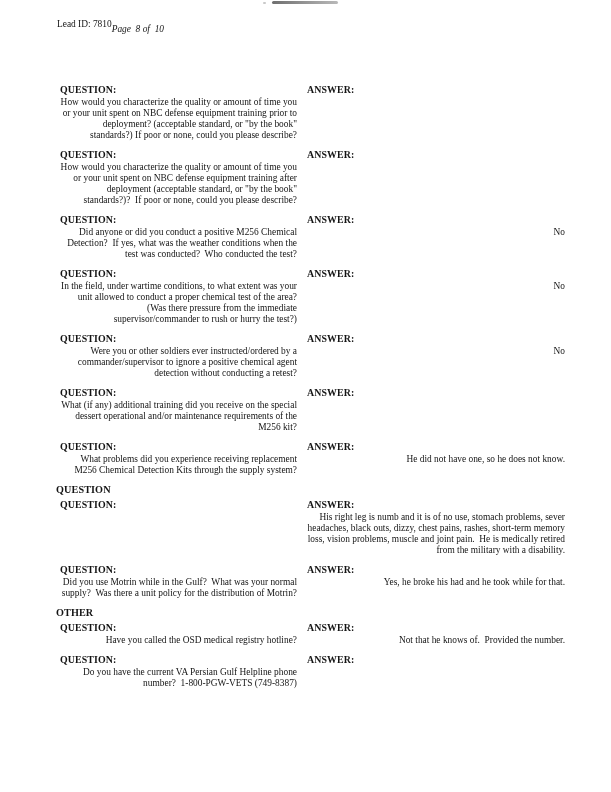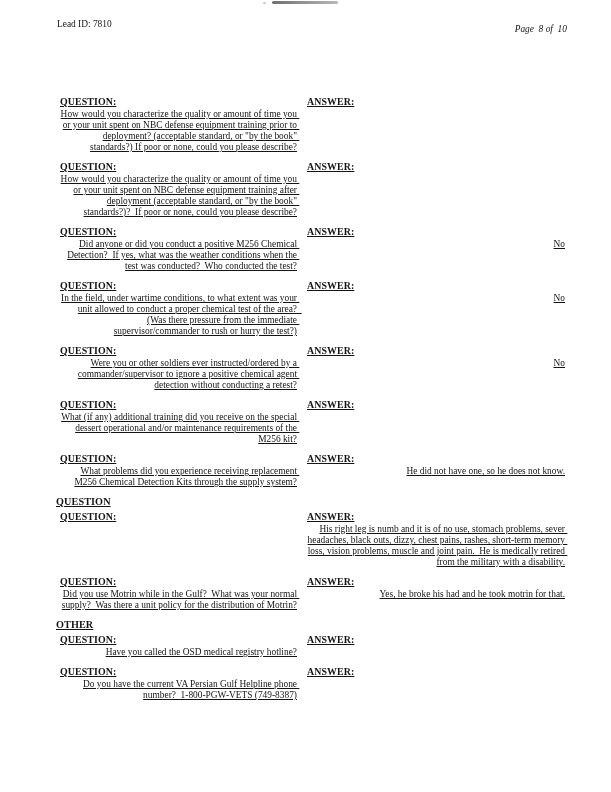--- a/index.html
+++ b/index.html
@@ -32,31 +32,30 @@
     height: 2px;
     background: #c9c9c9;
     border-radius: 1px;
   }
   .page-header {
     position: absolute;
     top: 19px;
     left: 57px;
     right: 44px;
     display: flex;
-    justify-content: space-between;
+    justify-content: flex-start;
     font-size: 9.4px;
   }
   .page-number { position: relative; top: 5px; white-space: pre-wrap; font-style: italic; }
   .lead-id { white-space: pre-wrap; }
   .content {
     position: absolute;
-    top: 96px;
+    top: 84px;
     left: 56px;
     right: 30px;
-    text-decoration: underline;
   }
   .qa {
     display: flex;
     margin-left: 4px;
     margin-bottom: 8px;
   }
   .qcol {
     width: 247px;
     flex: none;
     box-sizing: border-box;
@@ -189,33 +188,34 @@
     </div>
   </div>
 
   <div class="qa">
     <div class="qcol">
       <div class="lbl">QUESTION:</div>
       <div class="qtext">Did you use Motrin while in the Gulf?  What was your normal supply?  Was there a unit policy for the distribution of Motrin?</div>
     </div>
     <div class="acol">
       <div class="lbl">ANSWER:</div>
-      <div class="atext">Yes, he broke his had and he took motrin for that.</div>
+      <div class="atext">Yes, he broke his had and he took while for that.</div>
     </div>
   </div>
 
   <div class="section-heading">OTHER</div>
 
   <div class="qa">
     <div class="qcol">
       <div class="lbl">QUESTION:</div>
       <div class="qtext">Have you called the OSD medical registry hotline?</div>
     </div>
     <div class="acol">
       <div class="lbl">ANSWER:</div>
+      <div class="atext">Not that he knows of.  Provided the number.</div>
     </div>
   </div>
 
   <div class="qa">
     <div class="qcol">
       <div class="lbl">QUESTION:</div>
       <div class="qtext">Do you have the current VA Persian Gulf Helpline phone number?  1-800-PGW-VETS (749-8387)</div>
     </div>
     <div class="acol">
       <div class="lbl">ANSWER:</div>

